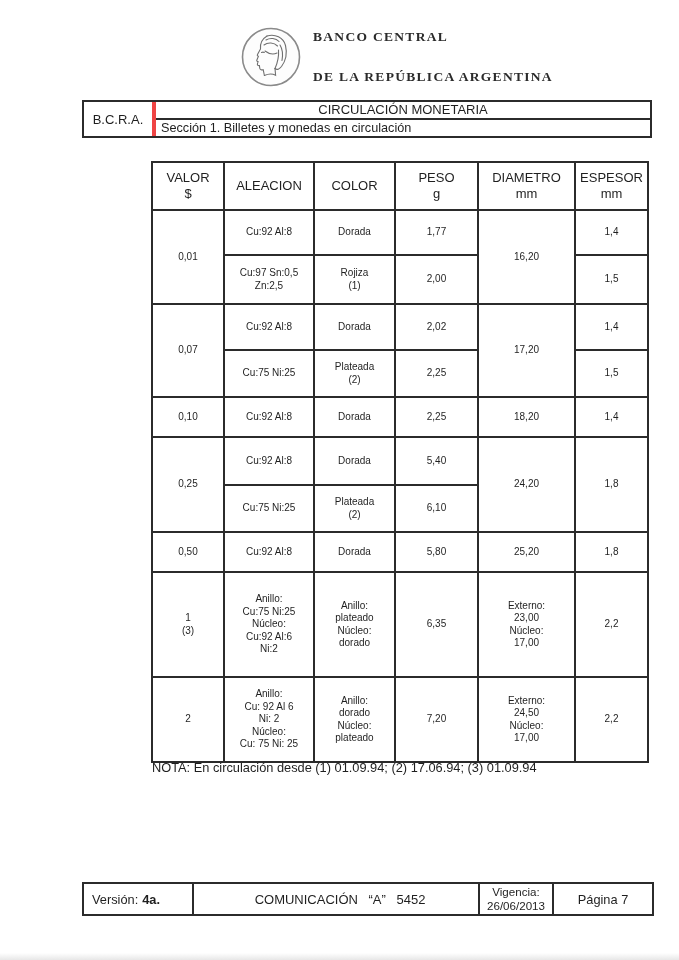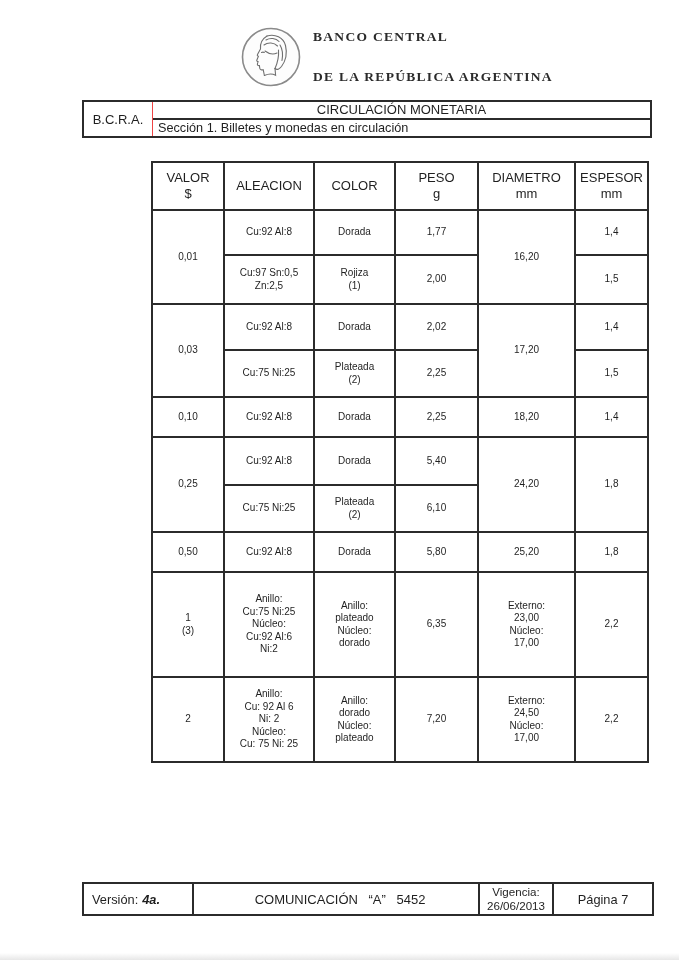--- a/index.html
+++ b/index.html
@@ -11,21 +11,21 @@
   
   .logo-block { position:absolute; top:25px; left:239px; display:flex; align-items:center; gap:10px; }
   .logo-circle svg { width:64px; height:64px; display:block; }
   .bank-name {
     font-family:"Liberation Serif", serif; font-weight:bold; font-size:13.5px;
     letter-spacing:1.3px; color:#2b2b2b; line-height:1.5; white-space:pre-line;
   }
 
   
   .bcra-bar { position:absolute; left:82px; top:100px; width:566px; border:2px solid #2b2b2b; display:flex; background:#fff; }
-  .bcra-abbr { width:68px; display:flex; align-items:center; justify-content:center; font-size:13px; border-right:1px solid #ef4444; }
+  .bcra-abbr { width:68px; display:flex; align-items:center; justify-content:center; font-size:13px; border-right:4px solid #ef4444; }
   .bcra-right { flex:1; display:flex; flex-direction:column; }
   .bcra-title { text-align:center; font-size:13px; border-bottom:2px solid #2b2b2b; padding:0 0 1px 0; }
   .bcra-section { font-size:12.7px; padding:1px 0 1px 5px; text-align:left; }
 
   
   .spec-table { position:absolute; left:151px; top:161px; border-collapse:collapse; table-layout:fixed; background:#fff; }
   .spec-table th, .spec-table td {
     border:2px solid #2b2b2b; text-align:center; vertical-align:middle;
     white-space:pre-line; font-weight:normal; font-size:10px; line-height:1.25; padding:2px 1px;
     overflow:hidden;
@@ -33,21 +33,21 @@
   .spec-table th { font-size:13px; line-height:1.2; padding:1px; }
   .peso-left { text-align:left; padding-left:6px; }
   .v-top { vertical-align:top; padding-top:2px; }
 
   
   .nota { position:absolute; left:152px; top:760px; font-size:12.8px; }
 
   
   .footer-bar { position:absolute; left:82px; top:882px; width:568px; height:30px; border:2px solid #2b2b2b; display:flex; align-items:stretch; background:#fff; }
   .f-version { width:100px; display:flex; align-items:center; padding-left:8px; font-size:12.8px; border-right:2px solid #2b2b2b; }
-  .f-version .v-val { font-weight:bold; margin-left:4px;font-style:italic; }
+  .f-version .v-val { font-weight:bold; margin-left:4px; }
   .f-comm { flex:1; display:flex; align-items:center; justify-content:center; font-size:13px; word-spacing:7px; border-right:2px solid #2b2b2b;margin-left:8px; }
   .f-vigencia { width:72px; display:flex; flex-direction:column; justify-content:center; text-align:center; font-size:11.6px; line-height:1.25; border-right:2px solid #2b2b2b; }
   .f-page { width:98px; display:flex; align-items:center; justify-content:center; font-size:12.8px; }
 
   .scan-shadow { position:absolute; left:0; right:0; bottom:0; height:7px; background:linear-gradient(#ffffff,#e7e7e7); }
 </style>
 </head>
 <body>
 
 <div class="page">
@@ -109,21 +109,21 @@
     </tr>
     <tr style="height:49px">
       <td>Cu:97 Sn:0,5
 Zn:2,5</td>
       <td>Rojiza
 (1)</td>
       <td>2,00</td>
       <td>1,5</td>
     </tr>
     <tr style="height:46px">
-      <td rowspan="2">0,03</td>
+      <td rowspan="2">0,07</td>
       <td>Cu:92 Al:8</td>
       <td>Dorada</td>
       <td>2,02</td>
       <td rowspan="2">17,20</td>
       <td>1,4</td>
     </tr>
     <tr style="height:47px">
       <td>Cu:75 Ni:25</td>
       <td>Plateada
 (2)</td>
@@ -193,20 +193,21 @@
       <td>7,20</td>
       <td>Externo:
 24,50
 Núcleo:
 17,00</td>
       <td>2,2</td>
     </tr>
   </tbody>
     </table>
 
+  <div class="nota">NOTA: En circulación desde (1) 01.09.94; (2) 17.06.94; (3) 01.09.94</div>
 
   <div class="footer-bar">
     <div class="f-version">
       <span>Versión:</span>
       <span class="v-val">4a.</span>
     </div>
     <div class="f-comm">COMUNICACIÓN “A” 5452</div>
     <div class="f-vigencia">
       <span>Vigencia:</span>
       <span>26/06/2013</span>

